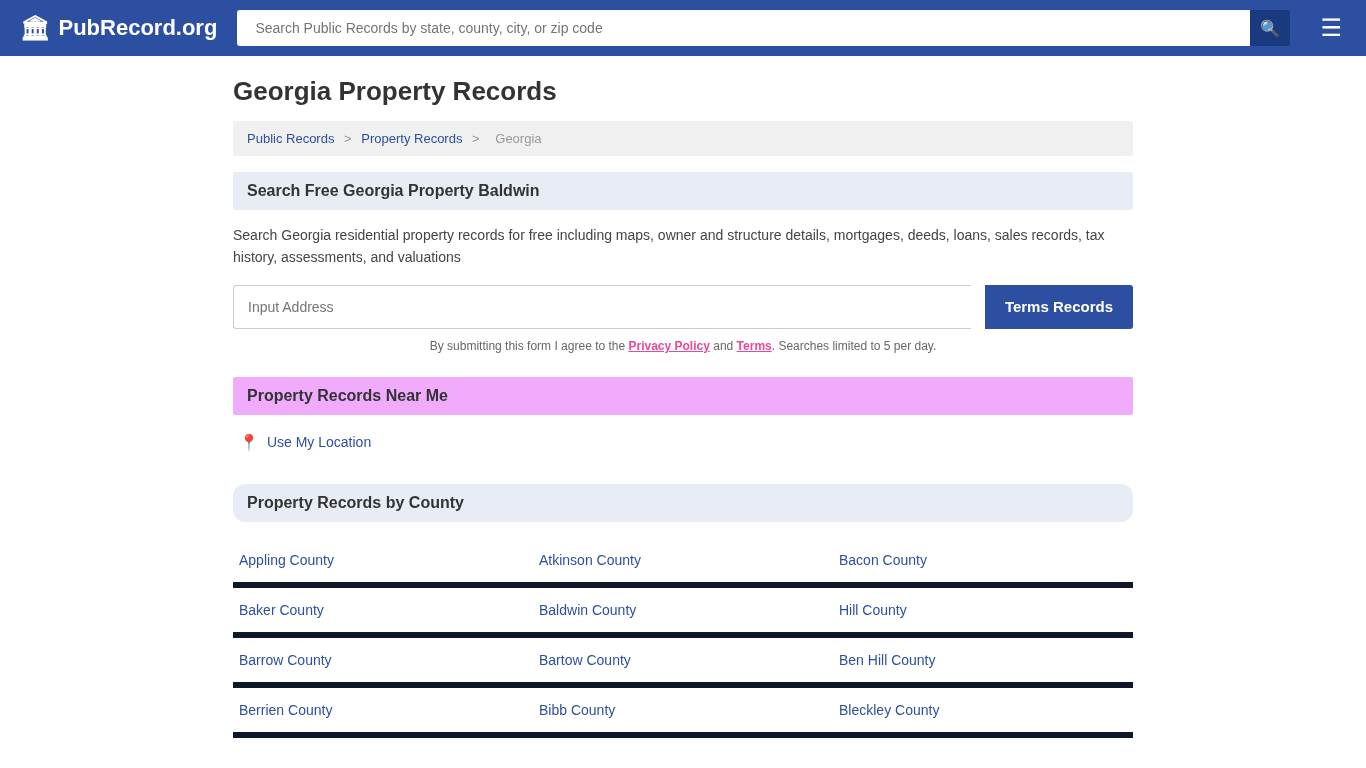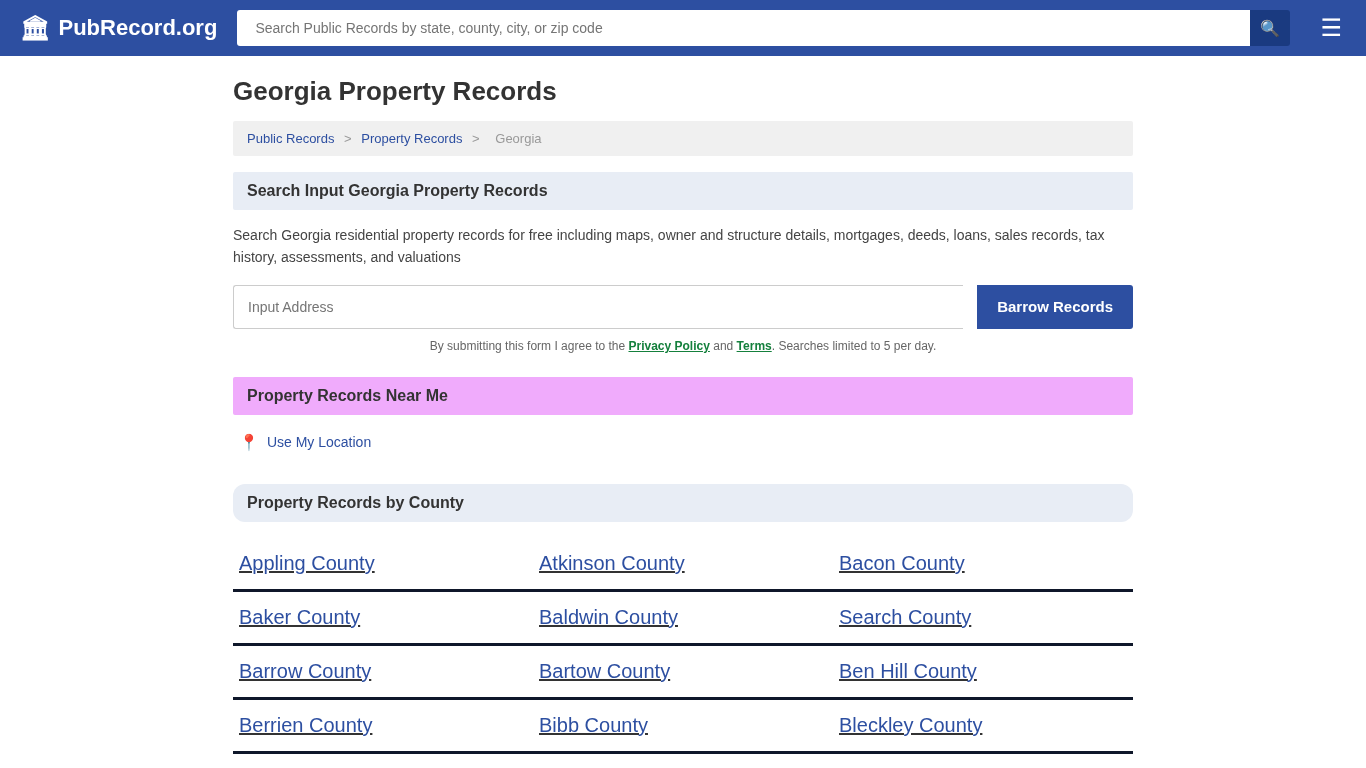--- a/index.html
+++ b/index.html
@@ -150,21 +150,21 @@
       white-space: nowrap;
     }
 
     #form-disclaimer {
       font-size: 12px;
       color: #666;
       text-align: center;
       margin-bottom: 24px;
     }
     #form-disclaimer a {
-      color: #15803d;
+      color: #ec4899;
       font-weight: bold;
       text-decoration: underline;
     }
 
     #near-me-section {
       margin-bottom: 28px;
     }
     #near-me-header {
       background: #f0abfc;
       padding: 10px 14px;
@@ -204,23 +204,22 @@
       color: #333;
     }
 
     #county-grid {
       display: grid;
       grid-template-columns: repeat(3, 1fr);
       row-gap: 0;
     }
     .county-item {
       padding: 14px 6px;
-      font-size: 20px;
-      border-bottom: 3px solid #0f172a;
-      text-decoration: underline;
+      font-size: 14px;
+      border-bottom: 6px solid #0f172a;
     }
     .county-item a {
       color: #2d4fa1;
       text-decoration: none;
     }
   </style>
 </head>
 <body>
 
 <header id="header">
@@ -246,28 +245,28 @@
   <nav id="breadcrumb">
     <a href="#">Public Records</a>
     <span> &gt; </span>
     <a href="#">Property Records</a>
     <span> &gt; </span>
     <span>Georgia</span>
   </nav>
 
 
   <div id="search-section-header">
-    <h2 id="search-section-title">Search Input Georgia Property Records</h2>
+    <h2 id="search-section-title">Search Free Georgia Property Baldwin</h2>
   </div>
 
   <p id="search-description">Search Georgia residential property records for free including maps, owner and structure details, mortgages, deeds, loans, sales records, tax history, assessments, and valuations</p>
 
   <form id="address-search-form">
     <input id="address-input" type="text" placeholder="Input Address" style="">
-    <button id="search-records-button" type="submit">Barrow Records</button>
+    <button id="search-records-button" type="submit">Terms Records</button>
   </form>
 
   <p id="form-disclaimer">
     <span>By submitting this form I agree to the </span><a href="#">Privacy Policy</a><span> and </span><a href="#">Terms</a><span>. Searches limited to 5 per day.</span>
   </p>
 
   <div id="near-me-section">
     <div id="near-me-header">
       <h2 id="near-me-title">Property Records Near Me</h2>
     </div>
@@ -280,21 +279,21 @@
   <div id="county-section">
     <div id="county-section-header">
       <h2 id="county-section-title">Property Records by County</h2>
     </div>
     <div id="county-grid">
     <div class="county-item"><a href="#">Appling County</a></div>
         <div class="county-item"><a href="#">Atkinson County</a></div>
         <div class="county-item"><a href="#">Bacon County</a></div>
         <div class="county-item"><a href="#">Baker County</a></div>
         <div class="county-item"><a href="#">Baldwin County</a></div>
-        <div class="county-item"><a href="#">Search County</a></div>
+        <div class="county-item"><a href="#">Hill County</a></div>
         <div class="county-item"><a href="#">Barrow County</a></div>
         <div class="county-item"><a href="#">Bartow County</a></div>
         <div class="county-item"><a href="#">Ben Hill County</a></div>
         <div class="county-item"><a href="#">Berrien County</a></div>
         <div class="county-item"><a href="#">Bibb County</a></div>
         <div class="county-item"><a href="#">Bleckley County</a></div>
       </div>
   </div>
 
 </main>

